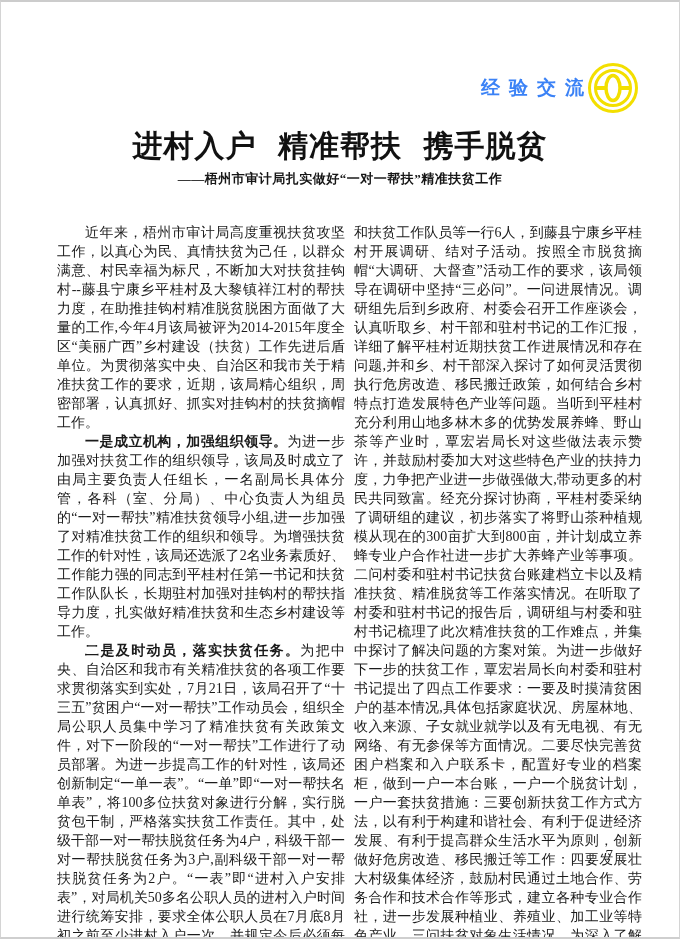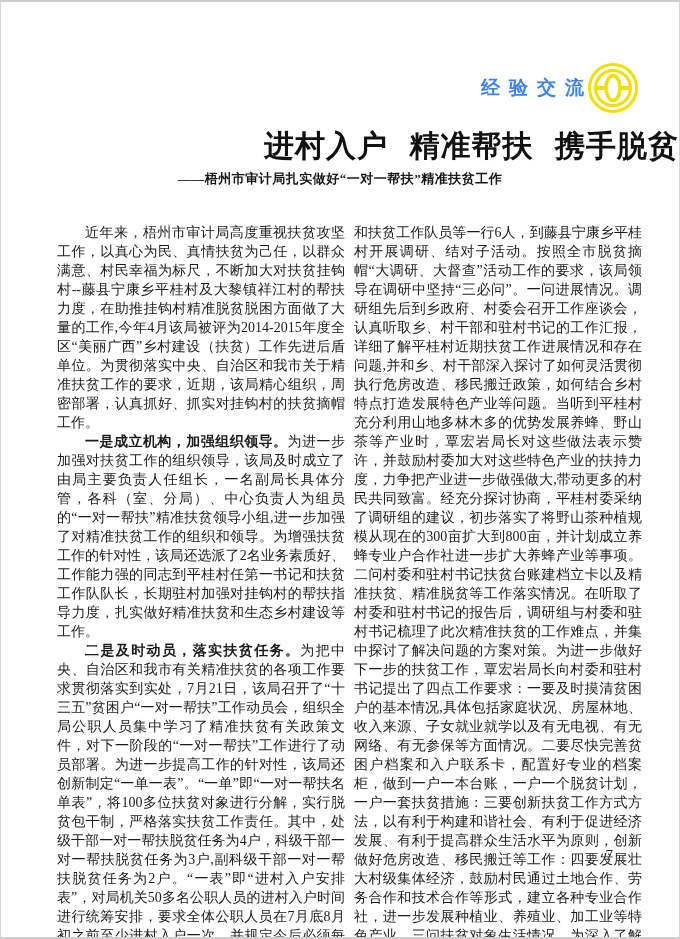--- a/index.html
+++ b/index.html
@@ -21,21 +21,21 @@
     display:flex;align-items:center;
   }
   .section-label{
     font-family:"Liberation Sans","DejaVu Sans",sans-serif;
     font-weight:bold;font-size:19px;letter-spacing:9px;color:#3b82f6;
     margin-right:-6px;
   }
   .logo{display:inline-block;line-height:0;}
   .title{
     position:absolute;top:124px;left:0;right:0;margin:0;
-    text-align:right;
+    text-align:center;
     font-size:30px;font-weight:bold;letter-spacing:1px;word-spacing:13px;
     color:#111;
   }
   .subtitle{
     position:absolute;top:168px;left:0;right:0;
     text-align:center;
     font-size:13px;font-weight:bold;letter-spacing:0.5px;color:#161616;
   }
   .author{
     position:absolute;top:195px;left:0;right:0;

